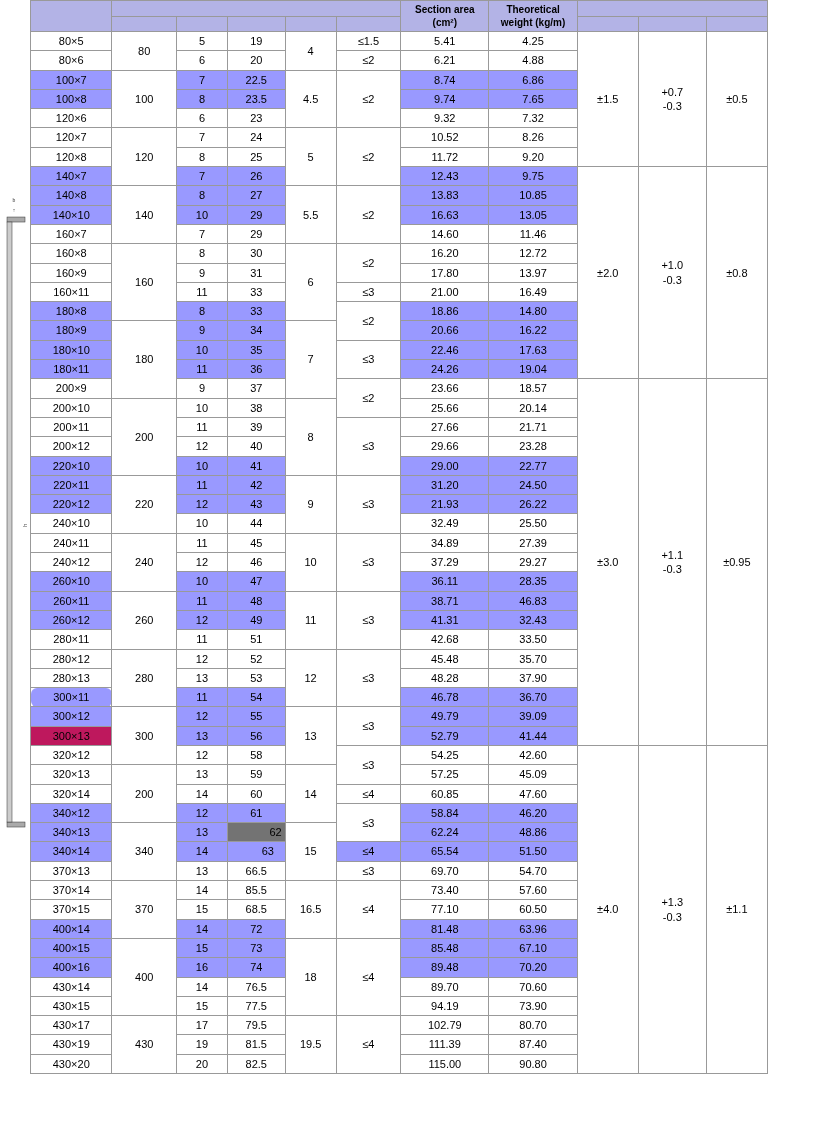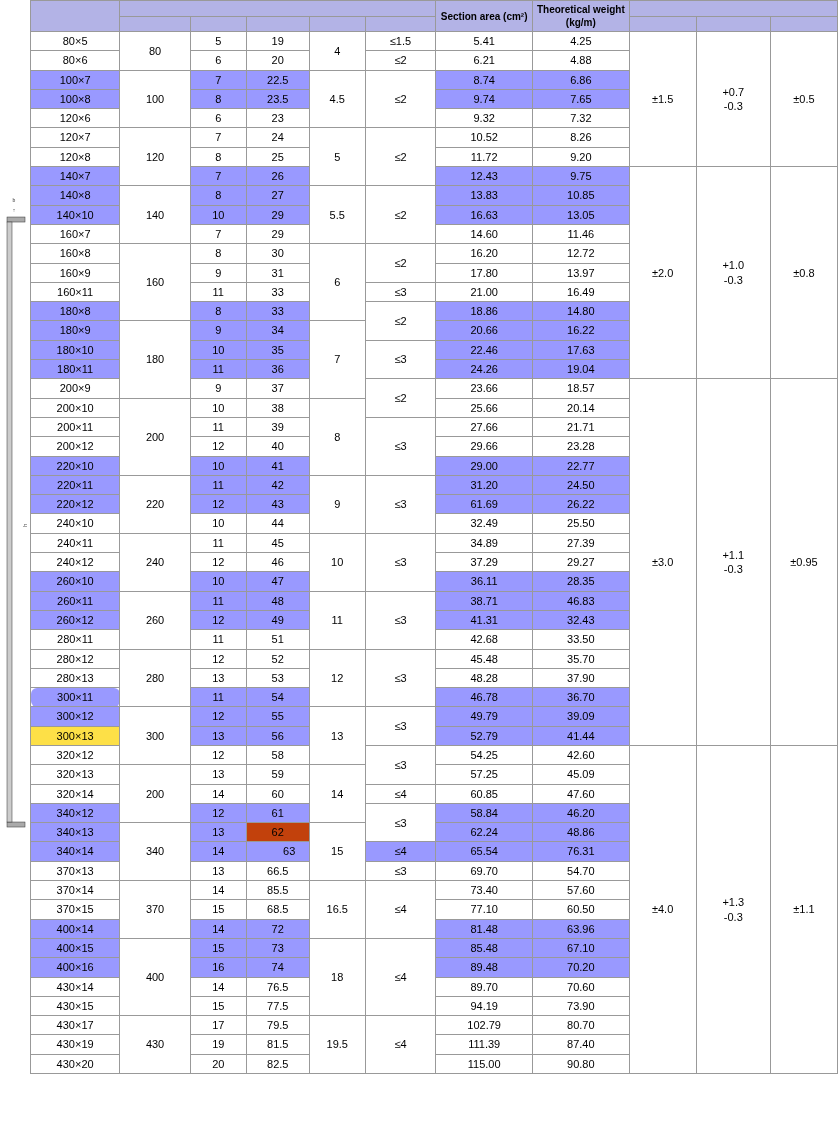--- a/index.html
+++ b/index.html
@@ -4,21 +4,21 @@
   <style>
     * { box-sizing: border-box; margin: 0; padding: 0; }
     body {
       font-family: Arial, sans-serif;
       font-size: 11px;
       background: #fff;
       width: 838px;
     }
     .main-container {
       display: flex;
-      width: 838px;
+      width: 768px;
     }
     .diagram-col {
       width: 30px;
       min-width: 30px;
       background: #fff;
       position: relative;
       display: flex;
       align-items: center;
       justify-content: center;
     }
@@ -311,21 +311,21 @@
             <td style="background: rgb(153, 153, 255);">42</td>
             <td rowspan="3" style="background: rgb(255, 255, 255);">9</td>
             <td rowspan="3" style="background: rgb(255, 255, 255);">≤3</td>
             <td style="background: rgb(153, 153, 255);">31.20</td>
             <td style="background: rgb(153, 153, 255);">24.50</td>
           </tr>
           <tr>
             <td style="background: rgb(153, 153, 255);">220×12</td>
             <td style="background: rgb(153, 153, 255);">12</td>
             <td style="background: rgb(153, 153, 255);">43</td>
-            <td style="background: rgb(153, 153, 255);">61.69</td>
+            <td style="background: rgb(153, 153, 255);">21.93</td>
             <td style="background: rgb(153, 153, 255);">26.22</td>
           </tr>
           <tr>
             <td style="background: rgb(255, 255, 255);">240×10</td>
             <td style="background: rgb(255, 255, 255);">10</td>
             <td style="background: rgb(255, 255, 255);">44</td>
             <td style="background: rgb(255, 255, 255);">32.49</td>
             <td style="background: rgb(255, 255, 255);">25.50</td>
           </tr>
           <tr>
@@ -404,21 +404,21 @@
             <td style="background: rgb(153, 153, 255);">300×12</td>
             <td rowspan="3" style="background: rgb(255, 255, 255);">300</td>
             <td style="background: rgb(153, 153, 255);">12</td>
             <td style="background: rgb(153, 153, 255);">55</td>
             <td rowspan="3" style="background: rgb(255, 255, 255);">13</td>
             <td rowspan="2" style="background: rgb(255, 255, 255);">≤3</td>
             <td style="background: rgb(153, 153, 255);">49.79</td>
             <td style="background: rgb(153, 153, 255);">39.09</td>
           </tr>
           <tr>
-            <td style="background: #fde047;">300×13</td>
+            <td style="background: #be185d;">300×13</td>
             <td style="background: rgb(153, 153, 255);">13</td>
             <td style="background: rgb(153, 153, 255);">56</td>
             <td style="background: rgb(153, 153, 255);">52.79</td>
             <td style="background: rgb(153, 153, 255);">41.44</td>
           </tr>
           <tr>
             <td style="background: rgb(255, 255, 255);">320×12</td>
             <td style="background: rgb(255, 255, 255);">12</td>
             <td style="background: rgb(255, 255, 255);">58</td>
             <td rowspan="2" style="background: rgb(255, 255, 255);">≤3</td>
@@ -450,32 +450,32 @@
             <td style="background: rgb(153, 153, 255);">12</td>
             <td style="background: rgb(153, 153, 255);">61</td>
             <td rowspan="2" style="background: rgb(255, 255, 255);">≤3</td>
             <td style="background: rgb(153, 153, 255);">58.84</td>
             <td style="background: rgb(153, 153, 255);">46.20</td>
           </tr>
           <tr>
             <td style="background: rgb(153, 153, 255);">340×13</td>
             <td rowspan="3" style="background: rgb(255, 255, 255);">340</td>
             <td style="background: rgb(153, 153, 255);">13</td>
-            <td style="background: #c2410c;">62</td>
+            <td style="background: #737373; text-align: right;">62</td>
             <td rowspan="3" style="background: rgb(255, 255, 255);">15</td>
             <td style="background: rgb(153, 153, 255);">62.24</td>
             <td style="background: rgb(153, 153, 255);">48.86</td>
           </tr>
           <tr>
             <td style="background: rgb(153, 153, 255);">340×14</td>
             <td style="background: rgb(153, 153, 255);">14</td>
             <td style="background: rgb(153, 153, 255); padding-left: 26px;">63</td>
             <td style="background: rgb(153, 153, 255);">≤4</td>
             <td style="background: rgb(153, 153, 255);">65.54</td>
-            <td style="background: rgb(153, 153, 255);">76.31</td>
+            <td style="background: rgb(153, 153, 255);">51.50</td>
           </tr>
           <tr>
             <td style="background: rgb(255, 255, 255);">370×13</td>
             <td style="background: rgb(255, 255, 255);">13</td>
             <td style="background: rgb(255, 255, 255);">66.5</td>
             <td style="background: rgb(255, 255, 255);">≤3</td>
             <td style="background: rgb(255, 255, 255);">69.70</td>
             <td style="background: rgb(255, 255, 255);">54.70</td>
           </tr>
           <tr>

